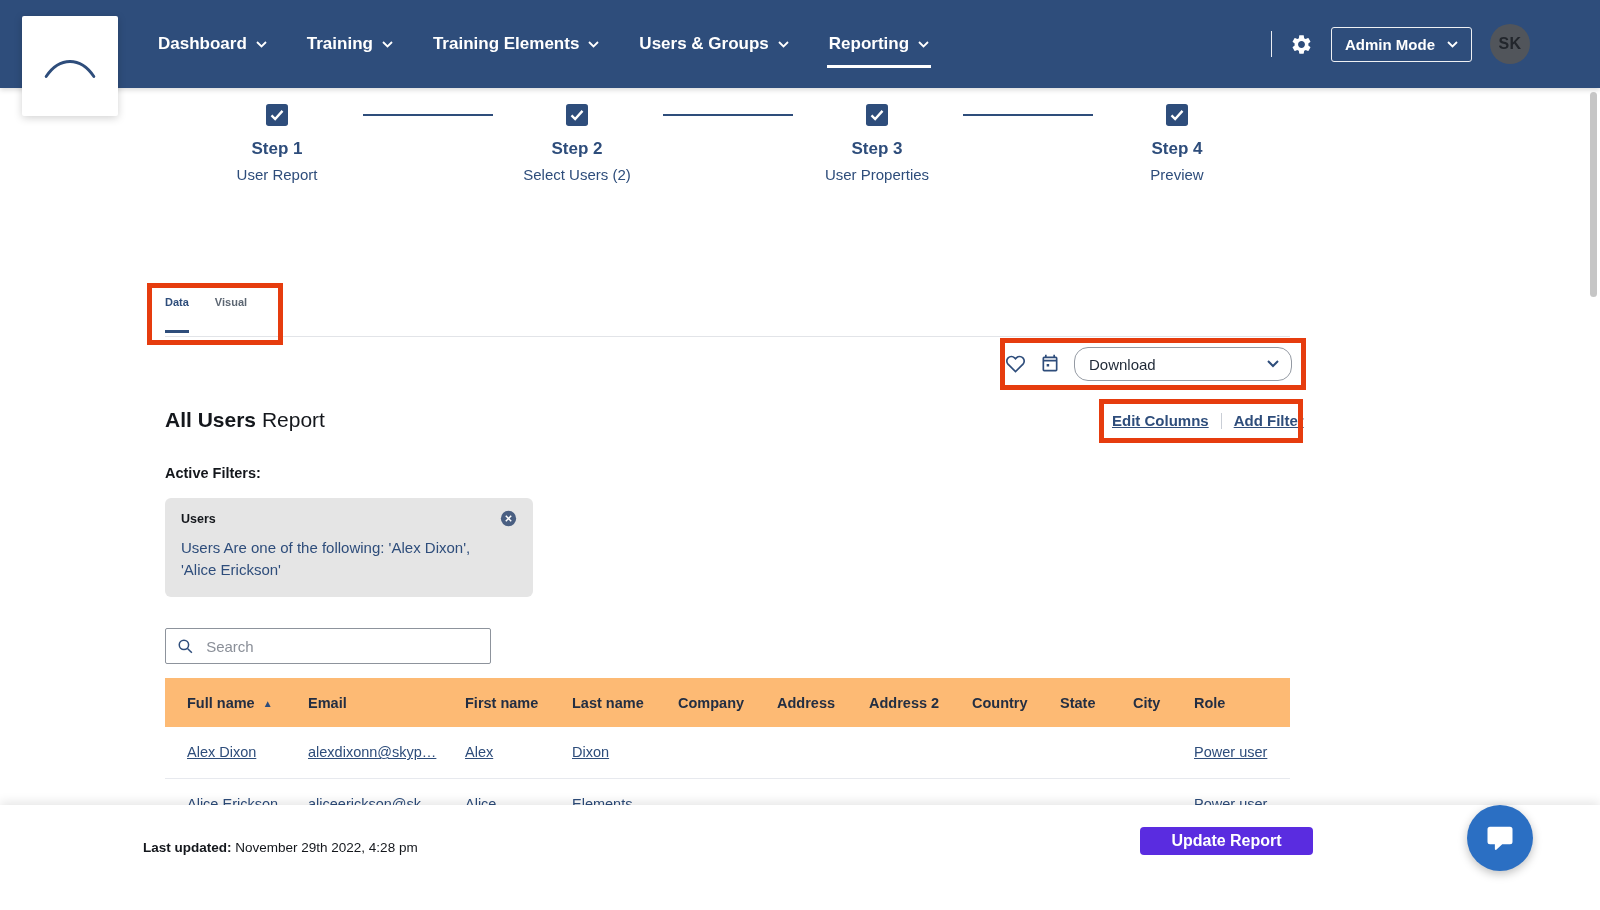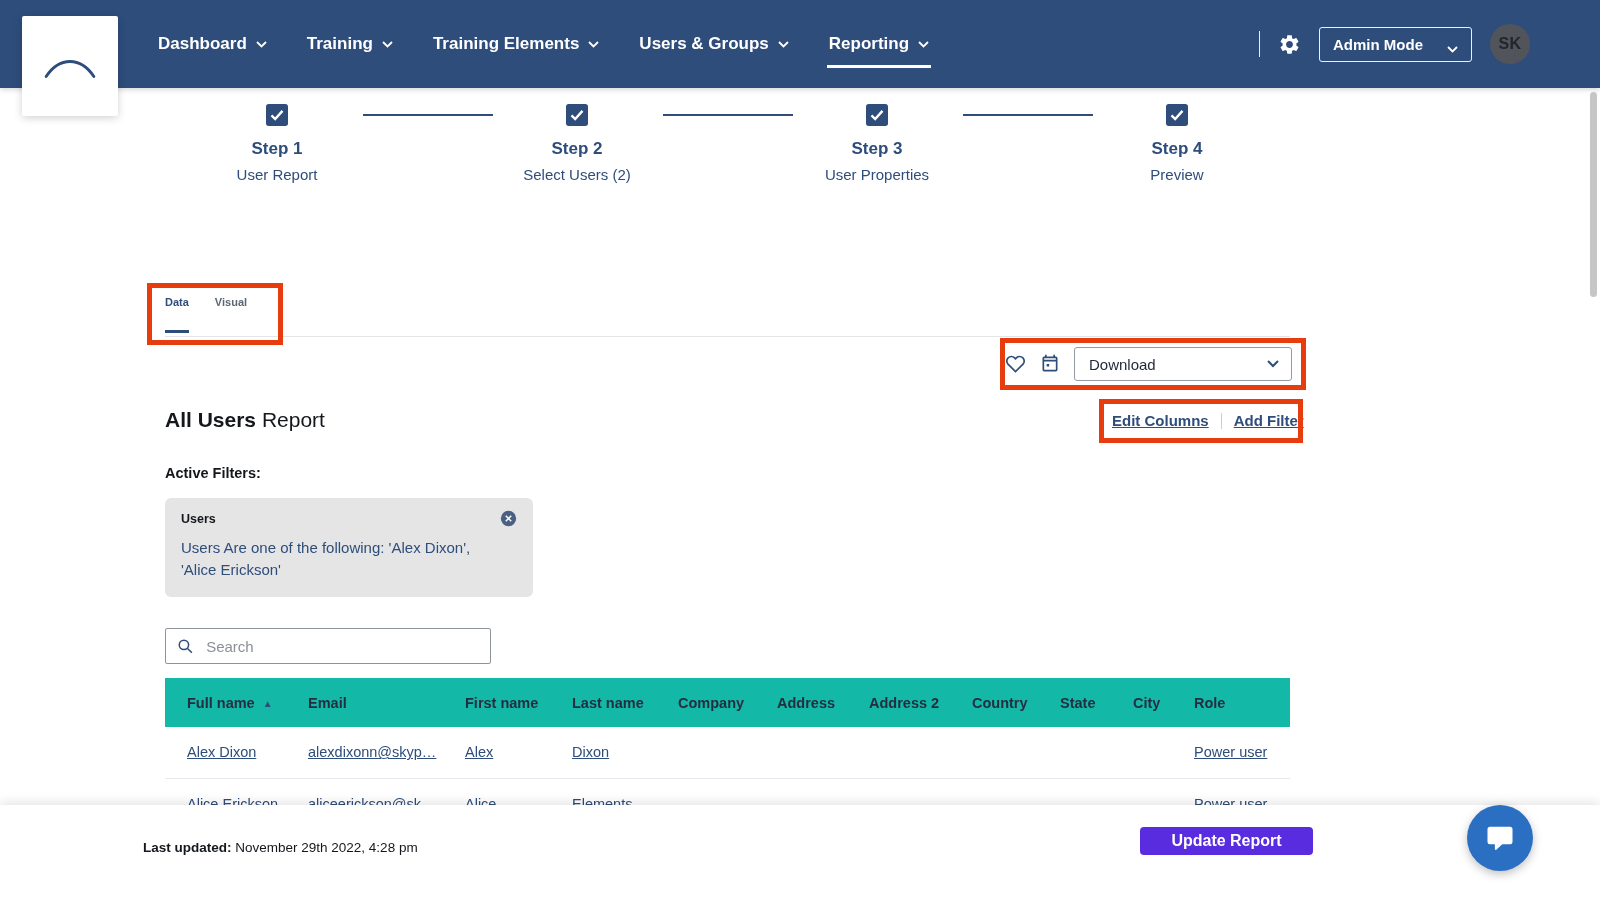--- a/index.html
+++ b/index.html
@@ -26,22 +26,22 @@
     gap:9px; cursor:pointer; position:relative;
   }
   .nav-item.active::after {
     content:""; position:absolute; left:-2px; right:-2px; bottom:-14px; height:3px; background:#fff;
   }
   .nav-right { position:absolute; right:70px; display:flex; align-items:center; gap:18px; }
   .nav-divider { width:1px; height:26px; background:rgba(255,255,255,.9); }
   .icon-plain { display:flex; align-items:center; cursor:pointer; }
   .admin-btn {
     background:transparent; border:1.5px solid #eef0f3; color:#fff; font-weight:700;
-    font-size:15px; padding:8px 13px; border-radius:3px; display:flex; gap:24px;
-    align-items:flex-end; cursor:pointer; font-family:inherit;
+    font-size:15px; padding:8px 13px; border-radius:3px; display:flex; gap:12px;
+    align-items:center; cursor:pointer; font-family:inherit;
   }
   .avatar {
     width:40px; height:40px; border-radius:50%; background:#51555b; color:#22262c;
     font-weight:700; font-size:16px; display:flex; align-items:center; justify-content:center;
     cursor:pointer; letter-spacing:.5px;
   }
 
   
   .stepper { position:absolute; top:104px; left:127px; width:1200px; display:flex; }
   .step { width:300px; text-align:center; cursor:pointer; }
@@ -53,21 +53,21 @@
 
   
   .tabs { position:absolute; left:165px; top:296px; display:flex; gap:26px; z-index:2; }
   .tab { font-size:11px; font-weight:700; color:#5c6672; padding-bottom:22px; cursor:pointer; }
   .tab.active { color:#2e4d7b; border-bottom:3px solid #2e4d7b; }
   .tabs-divider { position:absolute; left:165px; top:336px; width:1125px; height:1px; background:#e2e4e8; }
 
   
   .toolbar { position:absolute; top:347px; left:1005px; display:flex; align-items:center; gap:14px; height:34px; z-index:2; }
   .download-select {
-    width:218px; height:34px; border:1px solid #949aa3; border-radius:3px;
+    width:218px; height:34px; border:1px solid #949aa3; border-radius:14px;
     display:flex; align-items:center; justify-content:space-between;
     padding:0 12px 0 14px; font-size:15px; color:#1f2937; background:#fff; cursor:pointer;
   }
 
   
   .report-title { position:absolute; left:165px; top:408px; margin:0; font-size:21px; color:#14171c; font-weight:400; }
   .report-title .tb { font-weight:700; }
   .header-links { position:absolute; top:412px; left:1112px; display:flex; align-items:center; gap:12px; font-size:15px; font-weight:700; z-index:2; }
   .header-links a { color:#2e4d7b; text-decoration:underline; cursor:pointer; }
   .link-sep { width:1px; height:16px; background:#c9ced6; }
@@ -94,21 +94,21 @@
     border:none; outline:none; font-size:15px; color:#333; width:100%;
     font-family:inherit; background:transparent;
   }
   .search-box input::placeholder { color:#8a8f98; }
 
   
   table.report-table {
     position:absolute; left:165px; top:678px; width:1125px;
     border-collapse:collapse; table-layout:fixed;
   }
-  .report-table thead tr { background:#14b8a6; height:49px; }
+  .report-table thead tr { background:#fdba74; height:49px; }
   .report-table th {
     text-align:left; font-size:14.5px; color:#232e42; padding:0 4px 0 16px;
     font-weight:700; white-space:nowrap; overflow:hidden; cursor:pointer;
   }
   .report-table th:first-child { padding-left:22px; }
   .report-table tbody tr { height:51px; border-bottom:1px solid #e7e9ee; background:#fff; }
   .report-table td { font-size:14.5px; padding:0 4px 0 16px; white-space:nowrap; overflow:hidden; color:#333; }
   .report-table td:first-child { padding-left:22px; }
   .cell-link { color:#2e4d7b; text-decoration:underline; cursor:pointer; }
   .sort-arrow { font-size:10px; color:#2e4d7b; margin-left:8px; vertical-align:1px; }

